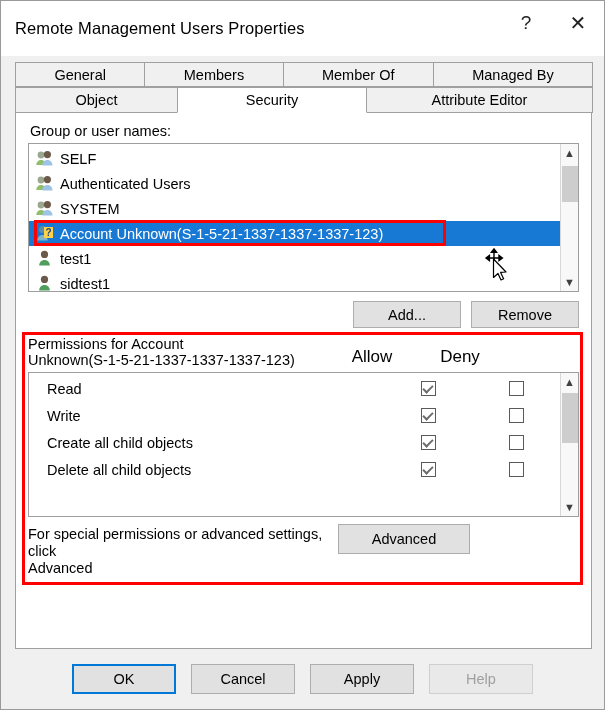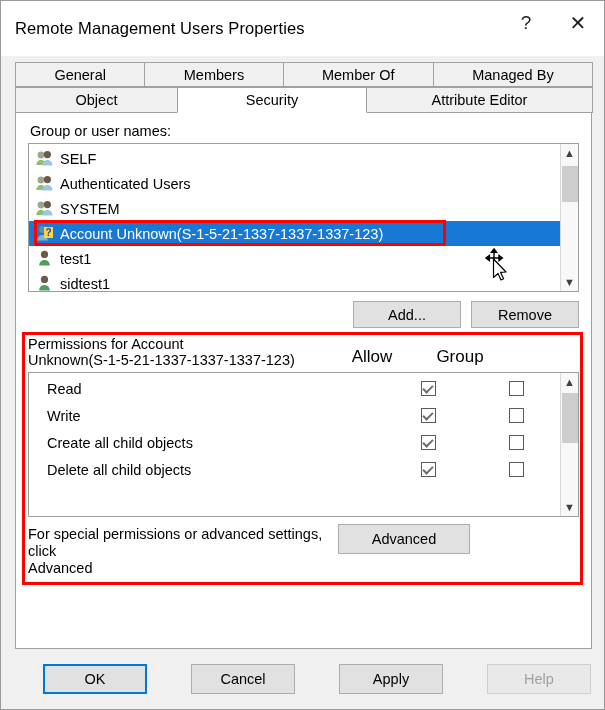--- a/index.html
+++ b/index.html
@@ -279,21 +279,20 @@
   .bbtn {
     width: 104px; height: 30px;
     background: #e1e1e1;
     border: 1px solid #adadad;
     font-size: 14.5px;
     color: #000;
     display: flex;
     align-items: center;
     justify-content: center;
     font-family: "Liberation Sans", sans-serif;
-    margin-left: 29px;
   }
   .bbtn.default {
     border: 2px solid #0078d7;
     background: #e1e1e1;
   }
   .bbtn.disabled { color: #a0a0a0; background: #e9e9e9; border-color: #cfcfcf; }
 </style>
 </head>
 <body>
 
@@ -411,21 +410,21 @@
       <div class="btn">Add...</div>
       <div class="btn">Remove</div>
     </div>
 
     <div class="perm-head">
       <div class="perm-title">
         <div>Permissions for Account</div>
         <div>Unknown(S-1-5-21-1337-1337-1337-123)</div>
       </div>
       <div class="perm-col">Allow</div>
-      <div class="perm-col">Group</div>
+      <div class="perm-col">Deny</div>
     </div>
 
     <div class="permlist">
       <div class="permlist-items">
 
 
         <div class="perm-row">
           <div class="perm-name">Read</div>
           <div class="perm-cell">
               <span class="cbox checked"></span>

